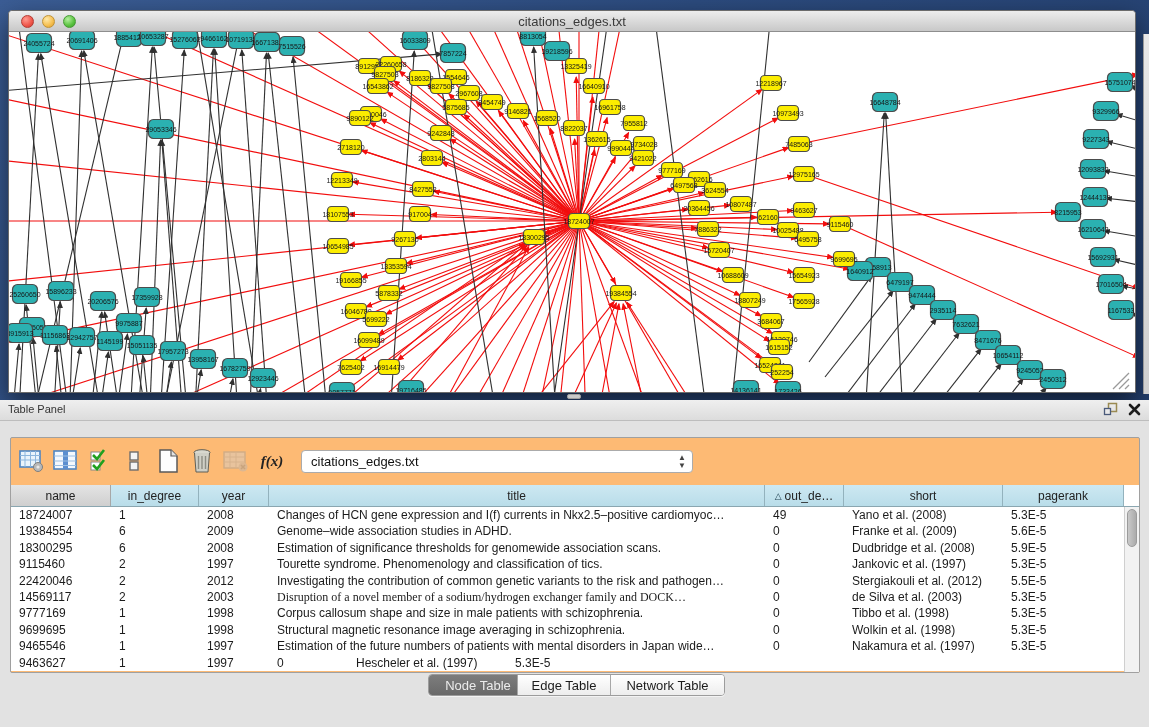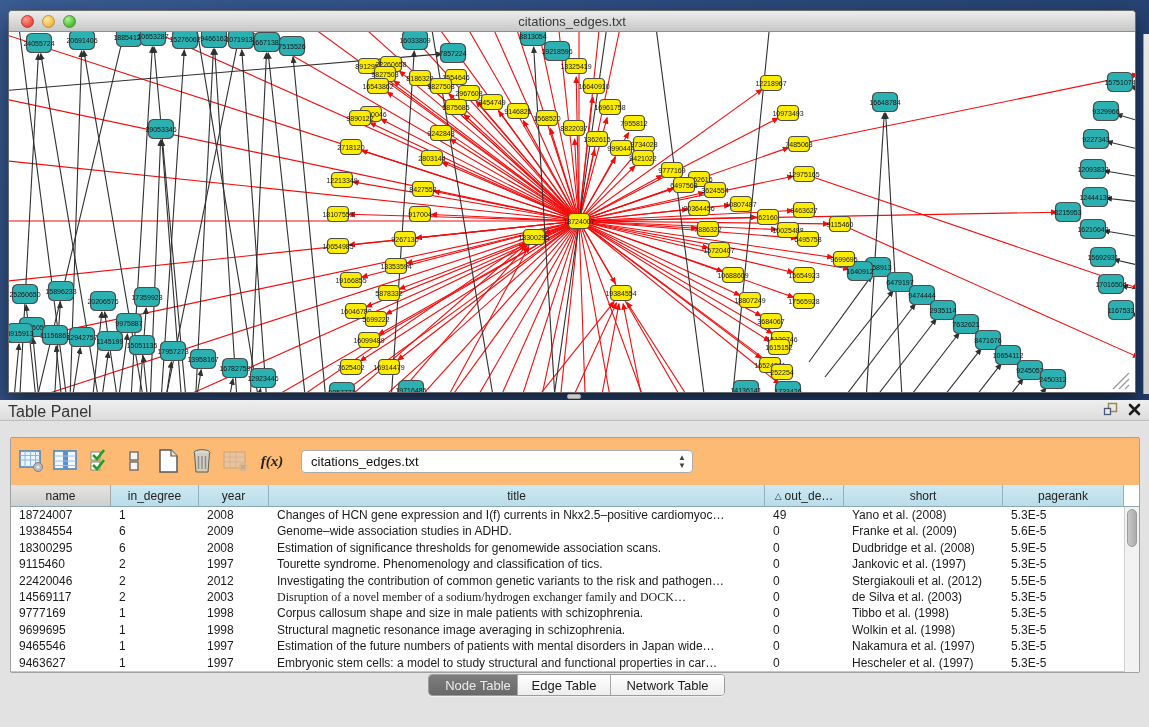--- a/index.html
+++ b/index.html
@@ -24,21 +24,21 @@
   .light.red    { background:radial-gradient(circle at 35% 30%, #ff9a90, #ee5549 60%, #c83a30); border:1px solid #b43b33;}
   .light.yellow { background:radial-gradient(circle at 35% 30%, #ffe9a8, #f5be4f 60%, #d99a2b); border:1px solid #c09336;}
   .light.green  { background:radial-gradient(circle at 35% 30%, #b6f0a0, #59c23f 60%, #3d9b2a); border:1px solid #459a34;}
   .gcanvas { position:relative; width:1126px; height:360px; background:#ffffff; overflow:hidden; }
   .gcanvas svg { display:block; }
 
   
   .tpanel { position:absolute; left:0; top:400px; width:1149px; height:327px; background:#e2e2e2; }
   .tpanel-header { position:relative; height:21px; background:linear-gradient(#efefef,#dcdcdc);
     border-bottom:1px solid #bdbdbd; }
-  .tpanel-header .ptitle { position:absolute; left:8px; top:3px; font-size:16px; color:#333; }
+  .tpanel-header .ptitle { position:absolute; left:8px; top:3px; font-size:11px; color:#333; }
   .panel-btns { position:absolute; right:8px; top:2px; display:flex; gap:10px; align-items:center; }
   .float-btn svg, .close-btn svg { display:block; }
   .panel-btns > span { cursor:default; }
 
   .splitter-handle { position:absolute; left:567px; top:394px; width:14px; height:5px;
     background:#c9c9c9; border:1px solid #9e9e9e; border-radius:2px; }
 
   .tablebox { position:absolute; left:10px; top:37px; width:1130px; height:236px;
     background:#fdba74; border:1px solid #a0a0a0; border-radius:2px; }
 
@@ -734,21 +734,20 @@
               <div class="td" style="width: 70px;">1997</div>
               <div class="td" style="width: 496px;">Estimation of the future numbers of patients with mental disorders in Japan wide…</div>
               <div class="td" style="width: 79px;">0</div>
               <div class="td" style="width: 159px;">Nakamura et al. (1997)</div>
               <div class="td" style="width: 121px;">5.3E-5</div>
             </div>
             <div class="tr">
               <div class="td" style="width: 100px;">9463627</div>
               <div class="td" style="width: 88px;">1</div>
               <div class="td" style="width: 70px;">1997</div>
-              <div class="td" style="width: 496px;">Embryonic stem cells: a model to study structural and functional properties in car…</div>
               <div class="td" style="width: 79px;">0</div>
               <div class="td" style="width: 159px;">Hescheler et al. (1997)</div>
               <div class="td" style="width: 121px;">5.3E-5</div>
             </div>
           </div>
         <div class="vscroll">
           <div class="vthumb"></div>
         </div>
       </div>
     </div>

